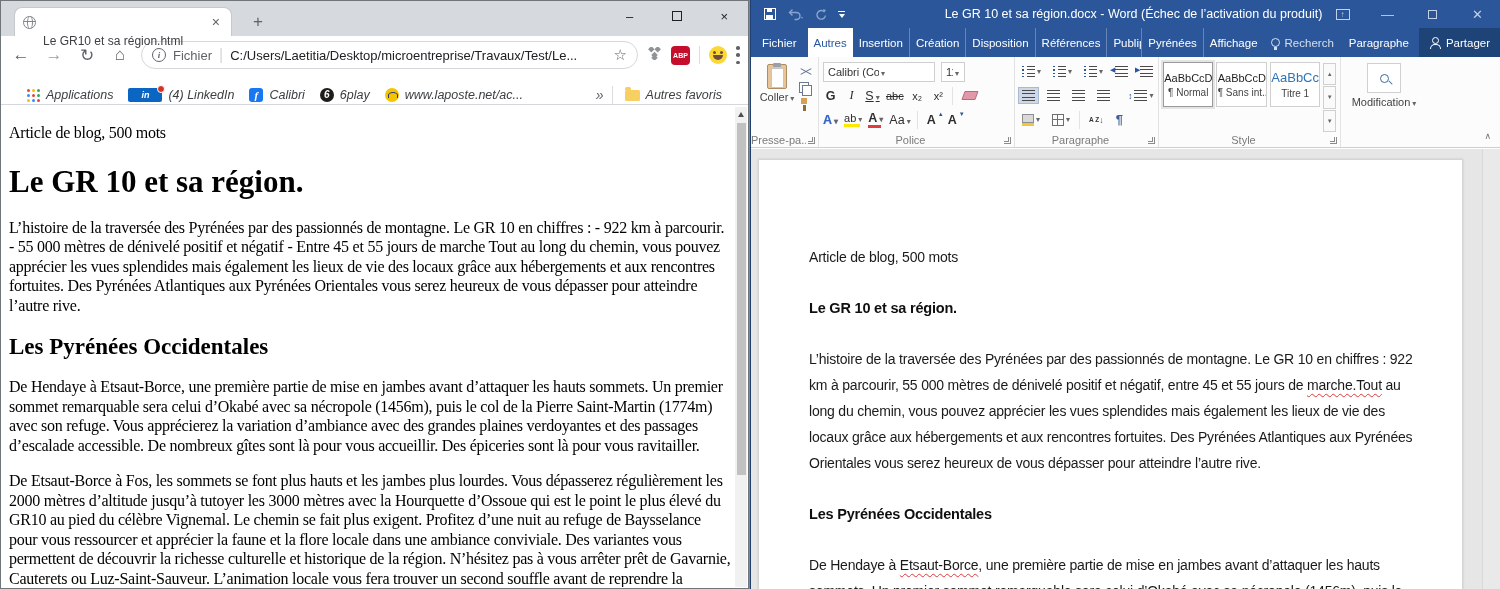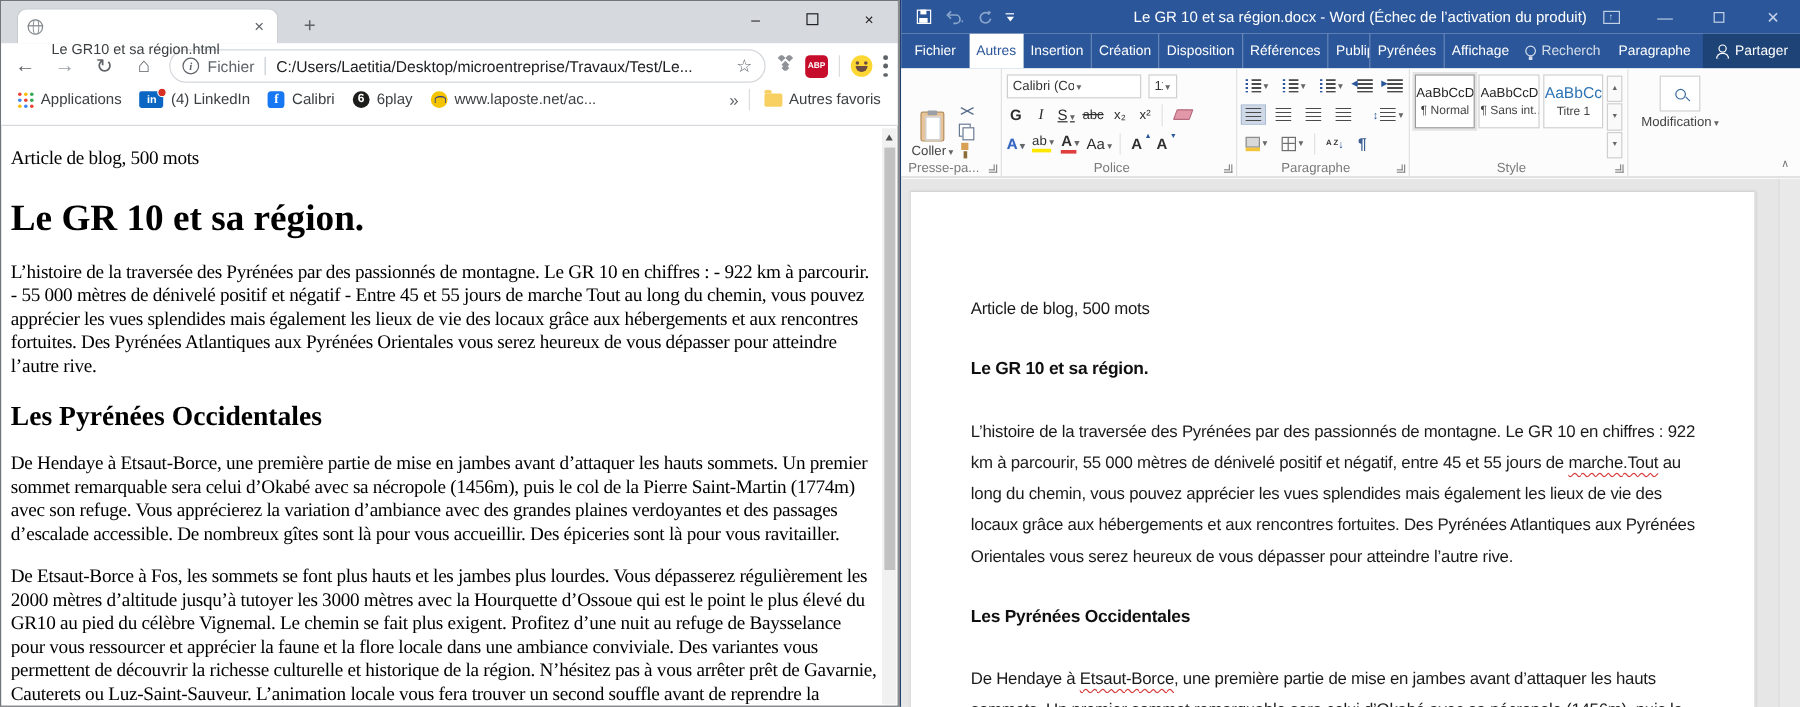--- a/index.html
+++ b/index.html
@@ -27,25 +27,25 @@
   .omni-sep { color:#d4d7db; flex:none; }
   .omni-url { font-size:13px; color:#202124; white-space:nowrap; overflow:hidden; flex:1; }
   .star { font-size:15px; color:#5f6368; flex:none; }
   .ext-sep { width:1px; height:18px; background:#dadce0; }
   .ext-abp { width:19px; height:19px; background:#c70d2c; border-radius:4px; color:#fff; font-size:7px; font-weight:bold; display:flex; align-items:center; justify-content:center; }
   .ext-emoji { width:18px; height:18px; background:#fdd835; border-radius:50%; position:relative; }
   .ext-emoji::before { content:""; position:absolute; left:4px; top:5px; width:3px; height:3px; background:#6d4c41; border-radius:50%; box-shadow:7px 0 0 #6d4c41; }
   .ext-emoji::after { content:""; position:absolute; left:4px; top:9px; width:10px; height:5px; background:#6d4c41; border-radius:0 0 8px 8px; }
   .menu-dots { width:4px; height:18px; display:flex; flex-direction:column; justify-content:space-between; align-items:center; }
   .menu-dots i { width:3.5px; height:3.5px; background:#5f6368; border-radius:50%; }
-  .bookmarks { height:31px; background:#fff; border-bottom:1px solid #d4d7db; display:flex; align-items:flex-start; padding:0 10px; gap:7px; font-size:12.5px; color:#3c4043; }
+  .bookmarks { height:31px; background:#fff; border-bottom:1px solid #d4d7db; display:flex; align-items:flex-end; padding:0 22px; gap:7px; font-size:12.5px; color:#3c4043;font-style:italic; }
   .bm { display:flex; align-items:center; gap:6px; padding:2px 4px; white-space:nowrap; }
   .apps-grid { width:13px; height:13px; display:grid; grid-template:repeat(3,1fr)/repeat(3,1fr); gap:2px; }
   .apps-grid i { border-radius:50%; }
-  .bm-linkedin { position:relative; width:20px; height:14px; background:#0a66c2; border-radius:2px; color:#fff; font-size:9px; font-weight:bold; text-align:center; line-height:14px; }
+  .bm-linkedin { position:relative; width:34px; height:14px; background:#0a66c2; border-radius:2px; color:#fff; font-size:9px; font-weight:bold; text-align:center; line-height:14px; }
   .bm-linkedin::after { content:""; position:absolute; right:-3px; top:-3px; width:6px; height:6px; background:#d93025; border-radius:50%; border:1px solid #fff; }
   .bm-fb { width:14px; height:14px; background:#1877f2; border-radius:3px; color:#fff; font-size:11px; font-weight:bold; text-align:center; line-height:14px; font-family:"Liberation Serif",serif; }
   .bm-6 { width:14px; height:14px; background:#1d1d1b; border-radius:50%; color:#fff; font-size:10px; font-weight:bold; text-align:center; line-height:14px; }
   .bm-poste { width:14px; height:14px; background:#f5c400; border-radius:50%; position:relative; }
   .bm-poste::after { content:""; position:absolute; left:3px; top:4px; width:8px; height:5px; border:1.4px solid #27348b; border-radius:50% 50% 0 0; border-bottom:none; }
   .bm-right { margin-left:auto; display:flex; align-items:center; gap:8px; }
   .chev2 { color:#5f6368; font-size:14px; }
   .bm-vsep { width:1px; height:18px; background:#dadce0; }
   .folder-ic { width:15px; height:11px; background:#f7d061; border-radius:1.5px; position:relative; }
   .folder-ic::before { content:""; position:absolute; left:0; top:-2.5px; width:6px; height:3px; background:#f7d061; border-radius:1.5px 1.5px 0 0; }
@@ -87,21 +87,21 @@
   .person-ic { width:11px; height:11px; position:relative; }
   .person-ic::before { content:""; position:absolute; left:3px; top:0; width:5px; height:5px; border:1.2px solid #fff; border-radius:50%; }
   .person-ic::after { content:""; position:absolute; left:1px; bottom:-1px; width:9px; height:4px; border:1.2px solid #fff; border-bottom:none; border-radius:5px 5px 0 0; }
   .ribbon { position:relative; height:91px; background:#fcfcfc; border-bottom:1px solid #cfcfcf; display:flex; font-size:11px; color:#444; }
   .rgroup { position:relative; border-right:1px solid #e2e2e2; padding:4px 4px 15px; }
   .rlabel { position:absolute; bottom:1px; left:0; right:12px; text-align:center; font-size:11px; color:#7a7a7a; white-space:nowrap; overflow:hidden; }
   .launcher { position:absolute; right:3px; bottom:3px; width:7px; height:7px; border-right:1.3px solid #8a8a8a; border-bottom:1.3px solid #8a8a8a; }
   .launcher::before { content:""; position:absolute; right:1px; bottom:1px; width:4px; height:4px; border-right:1.3px solid #8a8a8a; border-bottom:1.3px solid #8a8a8a; transform:rotate(0deg); }
   .dd::after { content:"▾"; font-size:8px; color:#666; margin-left:2px; }
   
-  .g-clip { width:84px; display:flex;align-items:flex-end; }
+  .g-clip { width:68px; display:flex; }
   .paste-btn { width:44px; display:flex; flex-direction:column; align-items:center; gap:2px; padding-top:3px; }
   .clipboard-ic { width:20px; height:25px; background:#e8c49a; border:1px solid #b08d5e; border-radius:2px; position:relative; }
   .clipboard-ic::before { content:""; position:absolute; left:5px; top:-2px; width:8px; height:4px; background:#9aa0a6; border-radius:1px; }
   .clipboard-ic::after { content:""; position:absolute; left:3px; top:3px; width:11px; height:18px; background:#fff; border:1px solid #c6c6c6; }
   .clip-col { display:flex; flex-direction:column; gap:4px; padding-top:5px; }
   .scissors-ic { width:14px; height:12px; position:relative; }
   .scissors-ic::before, .scissors-ic::after { content:""; position:absolute; left:1px; top:5px; width:12px; border-top:1.6px solid #5a6d8c; }
   .scissors-ic::before { transform:rotate(28deg); }
   .scissors-ic::after { transform:rotate(-28deg); }
   .copy-ic { width:12px; height:12px; position:relative; }

